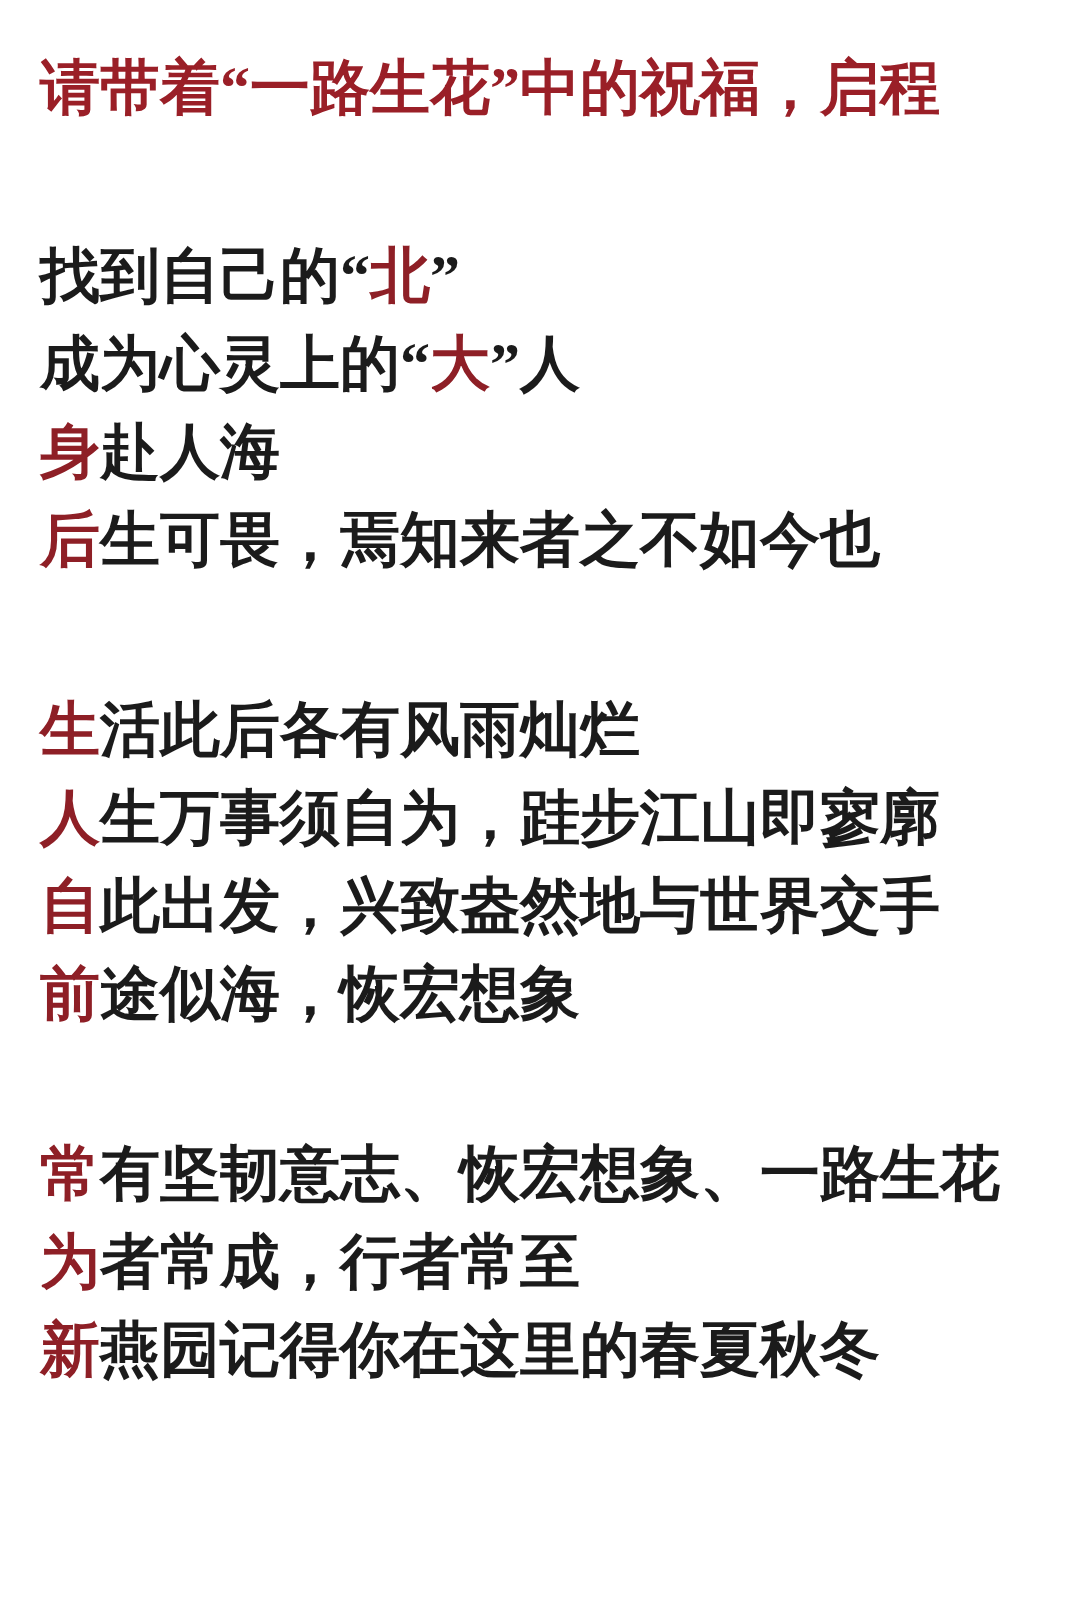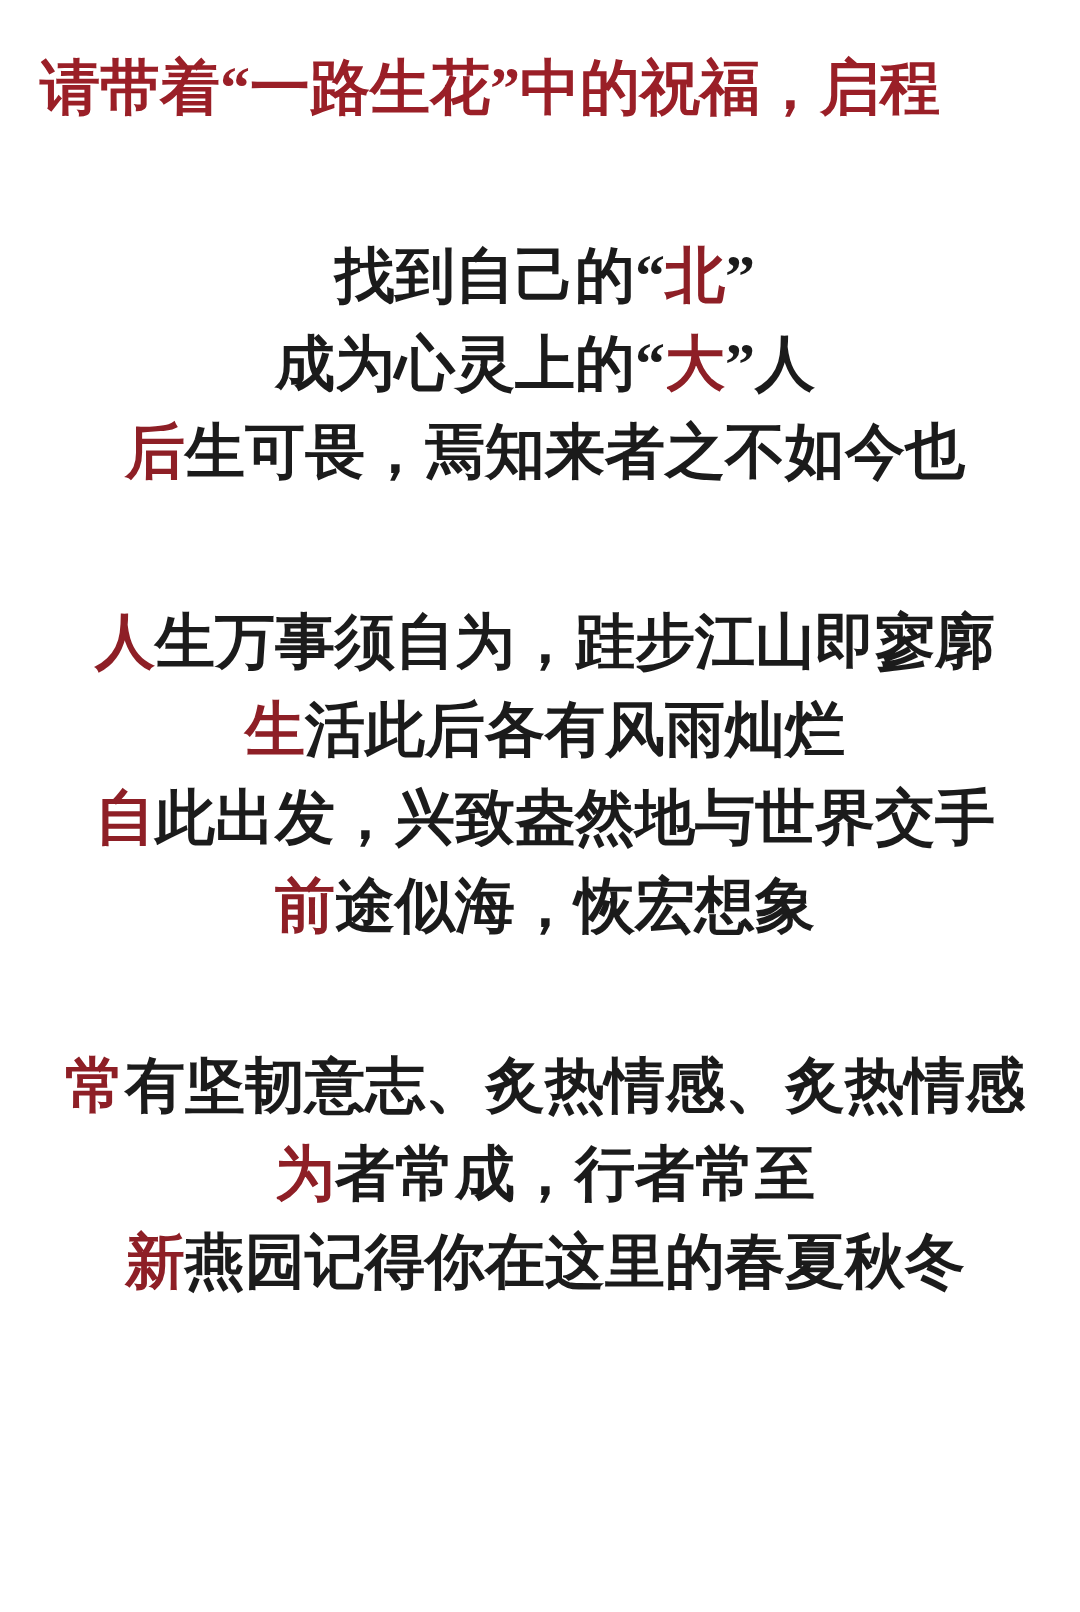--- a/index.html
+++ b/index.html
@@ -24,21 +24,20 @@
   .title {
     margin: 0;
     font-size: 60px;
     line-height: 92px;
     letter-spacing: 0px;
     color: #9a1f27;
     white-space: nowrap;
   }
   .stanza {
     margin: 0;
-    text-align: center;
   }
   .stanza-first {
     margin-top: 98px;
   }
   .stanza-mid {
     margin-top: 102px;
   }
   .stanza-last {
     margin-top: 92px;
   }
@@ -59,30 +58,31 @@
 <body>
 
 <div class="page">
   <div class="content">
 
     <h1 class="title">请带着“一路生花”中的祝福，启程</h1>
 
     <div class="stanza stanza-first">
       <p class="line"><span class="seg-black">找到自己的“</span><span class="seg-red">北</span><span class="seg-black">”</span></p>
       <p class="line"><span class="seg-black">成为心灵上的“</span><span class="seg-red">大</span><span class="seg-black">”人</span></p>
+      <p class="line"><span class="seg-black"></span><span class="seg-red">身</span><span class="seg-black">赴人海</span></p>
       <p class="line"><span class="seg-black"></span><span class="seg-red">后</span><span class="seg-black">生可畏，焉知来者之不如今也</span></p>
     </div>
 
     <div class="stanza stanza-mid">
+      <p class="line"><span class="seg-black"></span><span class="seg-red">生</span><span class="seg-black">活此后各有风雨灿烂</span></p>
       <p class="line"><span class="seg-black"></span><span class="seg-red">人</span><span class="seg-black">生万事须自为，跬步江山即寥廓</span></p>
-      <p class="line"><span class="seg-black"></span><span class="seg-red">生</span><span class="seg-black">活此后各有风雨灿烂</span></p>
       <p class="line"><span class="seg-black"></span><span class="seg-red">自</span><span class="seg-black">此出发，兴致盎然地与世界交手</span></p>
       <p class="line"><span class="seg-black"></span><span class="seg-red">前</span><span class="seg-black">途似海，恢宏想象</span></p>
     </div>
 
     <div class="stanza stanza-last">
-      <p class="line"><span class="seg-black"></span><span class="seg-red">常</span><span class="seg-black">有坚韧意志、炙热情感、炙热情感</span></p>
+      <p class="line"><span class="seg-black"></span><span class="seg-red">常</span><span class="seg-black">有坚韧意志、恢宏想象、一路生花</span></p>
       <p class="line"><span class="seg-black"></span><span class="seg-red">为</span><span class="seg-black">者常成，行者常至</span></p>
       <p class="line"><span class="seg-black"></span><span class="seg-red">新</span><span class="seg-black">燕园记得你在这里的春夏秋冬</span></p>
     </div>
 
   </div>
 </div>
 
 </body></html>

